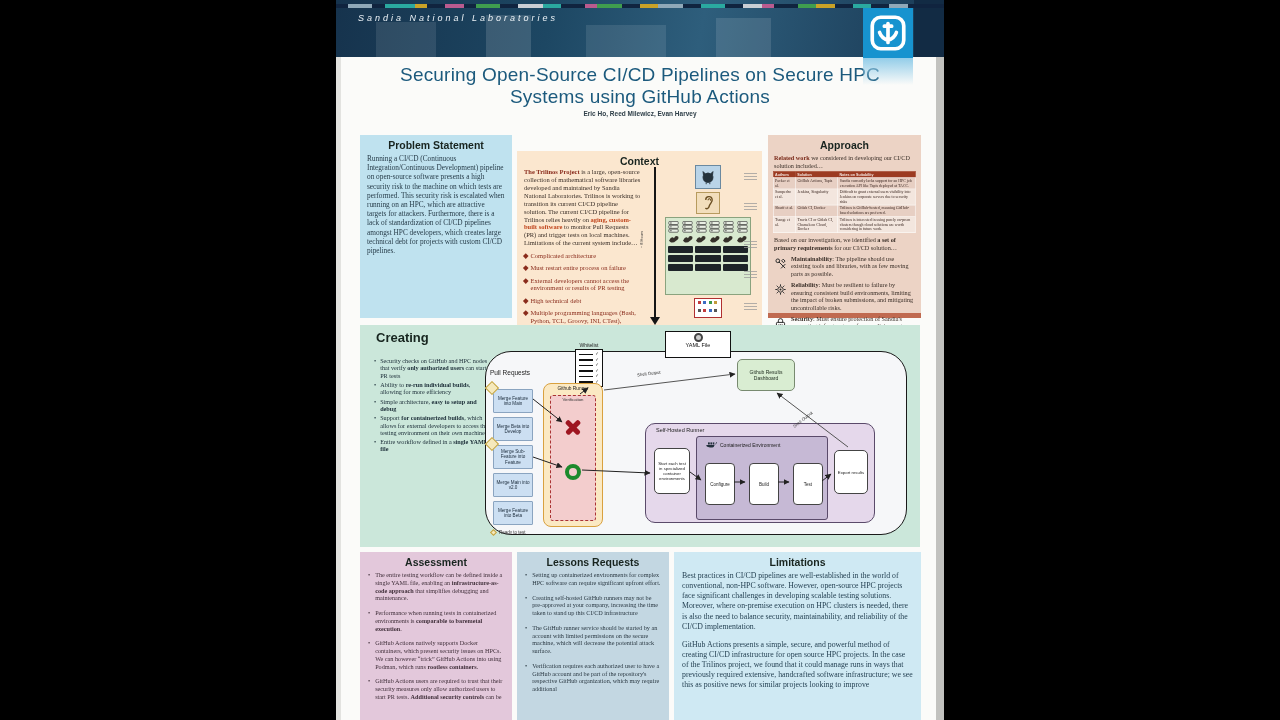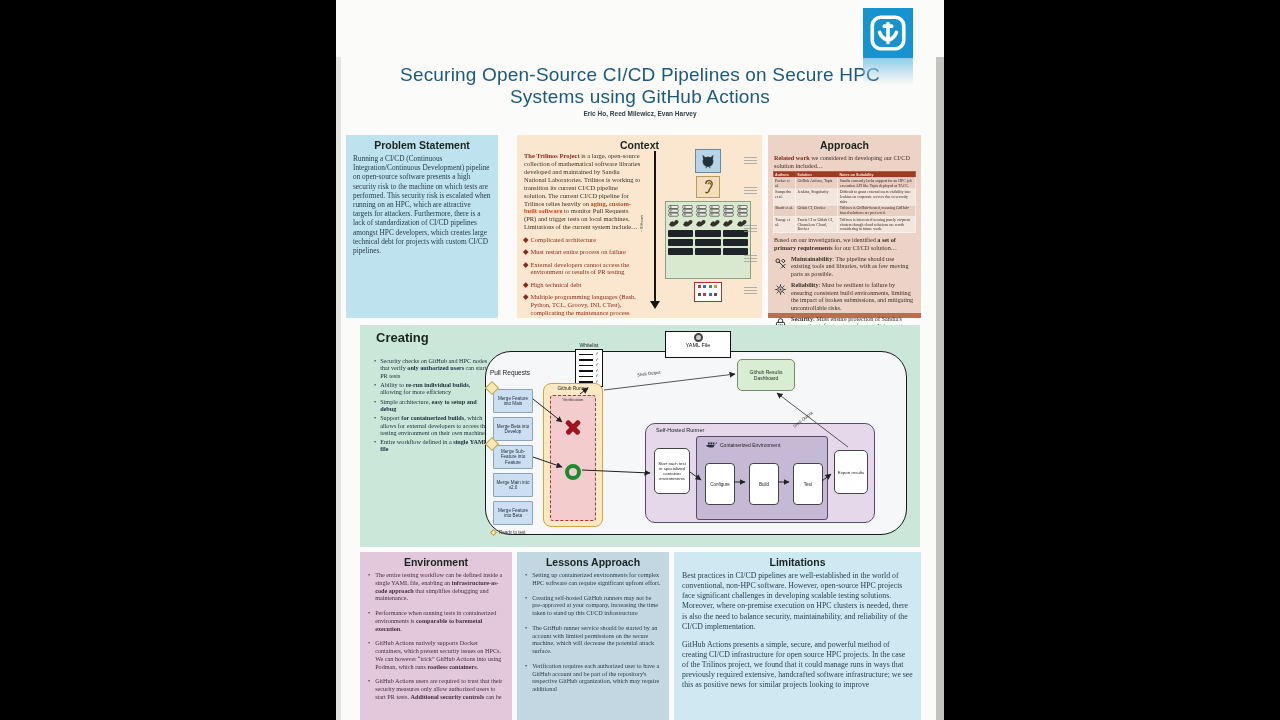--- a/index.html
+++ b/index.html
@@ -24,23 +24,23 @@
   .edgeL{position:absolute;left:0;top:57px;bottom:0;width:5px;background:#dddddad0;}
   .edgeR{position:absolute;right:0;top:57px;bottom:0;width:8px;background:#c2c2bf;}
   
   #poster-title{position:absolute;left:60px;top:64px;width:488px;text-align:center;color:#1c5a7d;
         font:400 19px/1.16 "Liberation Sans",sans-serif;letter-spacing:.2px;}
   #authors{position:absolute;left:60px;top:110px;width:488px;text-align:center;color:#30404a;
         font:600 6.5px "Liberation Sans",sans-serif;}
   
   .sec{position:absolute;}
   .sec h2{margin:4px 0 3px;text-align:center;font:600 10.5px "Liberation Sans",sans-serif;color:#18241f;}
-  #problem{left:10px;top:135px;width:152px;height:183px;background:#bfe2ef;}
+  #problem{left:24px;top:135px;width:152px;height:183px;background:#bfe2ef;}
   #problem .txt{padding:0 7px;font-size:7.3px;line-height:1.26;color:#273c49;}
-  #context{left:181px;top:135px;width:245px;height:183px;background:#fbe7cf;}
+  #context{left:181px;top:151px;width:245px;height:183px;background:#fbe7cf;}
   #ctx-col{position:absolute;left:7px;top:17px;width:118px;font-size:6.5px;line-height:1.22;color:#3a2f28;}
   .ctx-bullet{display:flex;gap:3px;margin-top:4.5px;color:#8a2c1c;}
   .dmk{flex:none;width:3.5px;height:3.5px;background:#8a2c1c;transform:rotate(45deg);margin-top:2px;}
   #ctx-dia{position:absolute;left:128px;top:12px;width:112px;height:166px;}
   #ctx-arrow{position:absolute;left:9px;top:4px;width:2px;height:150px;background:#151515;}
   #ctx-ah{position:absolute;left:5px;top:154px;width:0;height:0;border-left:5px solid transparent;
         border-right:5px solid transparent;border-top:8px solid #151515;}
   #ctx-dur{position:absolute;left:-12px;top:74px;transform:rotate(-90deg);font:4px "Liberation Sans",sans-serif;color:#333;}
   #ctx-flow{position:absolute;left:20px;top:2px;width:86px;display:flex;flex-direction:column;align-items:center;gap:3px;}
   .ctx-gh{width:26px;height:24px;background:#b9d4e8;border:1px solid #6a89a0;display:flex;align-items:center;justify-content:center;}
@@ -175,20 +175,29 @@
           <circle cx="9" cy="17.8" r="1"></circle>
           <circle cx="12" cy="17.8" r="1"></circle>
           <circle cx="15" cy="17.8" r="1"></circle>
         </g>
     </symbol>
   </defs>
 </svg>
 
 <div id="stage">
 
+  <div id="banner">
+    <div class="bldg" style="left:40px;top:22px;width:60px;height:35px"></div>
+    <div class="bldg" style="left:150px;top:15px;width:45px;height:42px;background:rgba(255,255,255,.14)"></div>
+    <div class="bldg" style="left:250px;top:25px;width:80px;height:32px"></div>
+    <div class="bldg" style="left:380px;top:18px;width:55px;height:39px;background:rgba(255,255,255,.12)"></div>
+    <div id="banner-dark-right"></div>
+    <div id="dashstrip"></div>
+    <div id="brand">Sandia National Laboratories</div>
+  </div>
   <div id="logo">
     <svg width="42" height="42">
         <use href="#sym-thunderbird"></use>
       </svg>
   </div>
   <div id="logo-tail"></div>
   <div class="edgeL"></div>
   <div class="edgeR"></div>
 
   <div id="poster-title">Securing Open-Source CI/CD Pipelines on Secure HPC Systems using GitHub Actions</div>
@@ -492,21 +501,21 @@
         </g>
         <g stroke="#555" stroke-width="1" fill="none" marker-end="url(#ah)">
           <line x1="119" y1="57" x2="250" y2="41"></line>
           <line x1="363" y1="114" x2="292" y2="60"></line>
         </g>
       </svg>
     </div>
   </div>
 
   <div class="sec" id="assessment">
-    <h2>Environment</h2>
+    <h2>Assessment</h2>
     <div class="blist">
       <div class="bl">
           <span>•</span>
           <span><span>The entire testing workflow can be defined inside a single YAML file, enabling an </span><span class="b">infrastructure-as-code approach</span><span> that simplifies debugging and maintenance.</span></span>
         </div>
       <div class="bl">
           <span>•</span>
           <span><span>Performance when running tests in containerized environments is </span><span class="b">comparable to baremetal execution</span><span>.</span></span>
         </div>
       <div class="bl">
@@ -514,21 +523,21 @@
           <span><span>GitHub Actions natively supports Docker containers, which present security issues on HPCs. We can however “trick” GitHub Actions into using Podman, which runs </span><span class="b">rootless containers</span><span>.</span></span>
         </div>
       <div class="bl">
           <span>•</span>
           <span><span>GitHub Actions users are required to trust that their security measures only allow authorized users to start PR tests. </span><span class="b">Additional security controls</span><span> can be</span></span>
         </div>
     </div>
   </div>
 
   <div class="sec" id="lessons">
-    <h2>Lessons Approach</h2>
+    <h2>Lessons Requests</h2>
     <div class="blist">
       <div class="bl">
           <span>•</span>
           <span>Setting up containerized environments for complex HPC software can require significant upfront effort.</span>
         </div>
       <div class="bl">
           <span>•</span>
           <span>Creating self-hosted GitHub runners may not be pre-approved at your company, increasing the time taken to stand up this CI/CD infrastructure</span>
         </div>
       <div class="bl">

